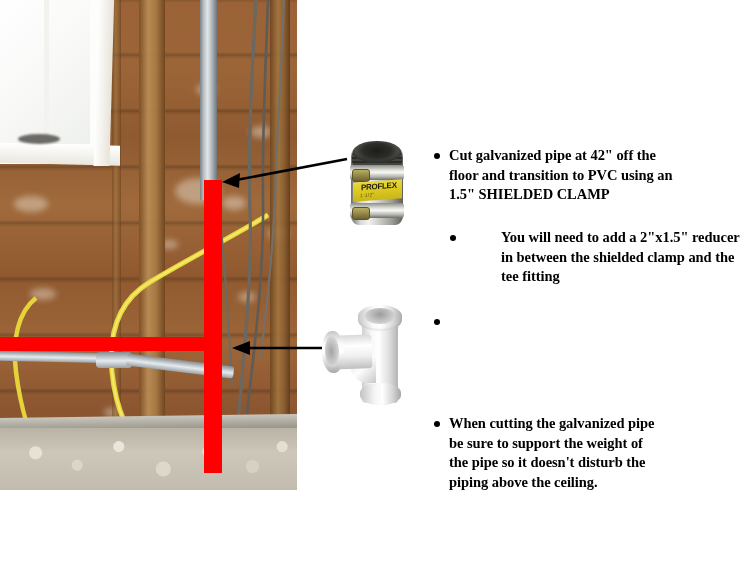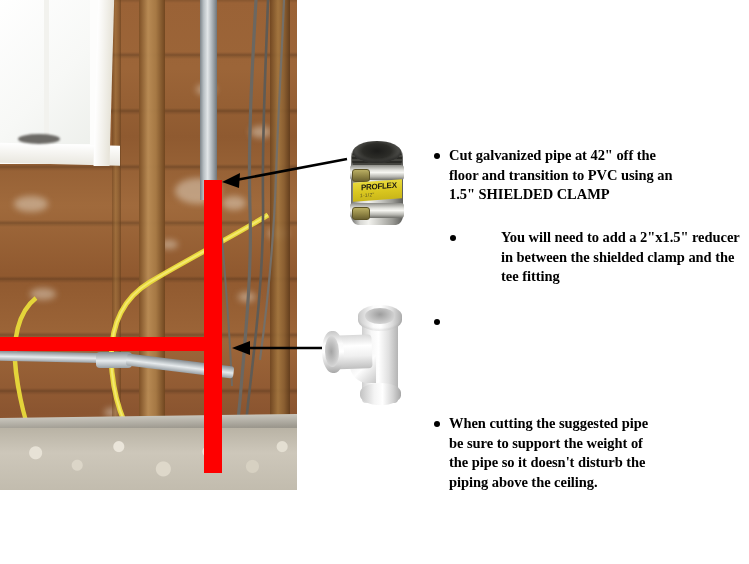--- a/index.html
+++ b/index.html
@@ -330,21 +330,21 @@
 in between the shielded clamp and the
 tee fitting</span>
     </div>
 
     <div class="bullet-item" style="top:166px;left:0px;width:312px;">
       <span class="dot"></span>
     </div>
 
     <div class="bullet-item" style="top:268px;left:0px;width:312px;">
       <span class="dot"></span>
-      <span class="btext">When cutting the suggested pipe
+      <span class="btext">When cutting the galvanized pipe
 be sure to support the weight of
 the pipe so it doesn't disturb the
 piping above the ceiling.</span>
     </div>
 
   </div>
 
 </div>
 
 </body></html>

